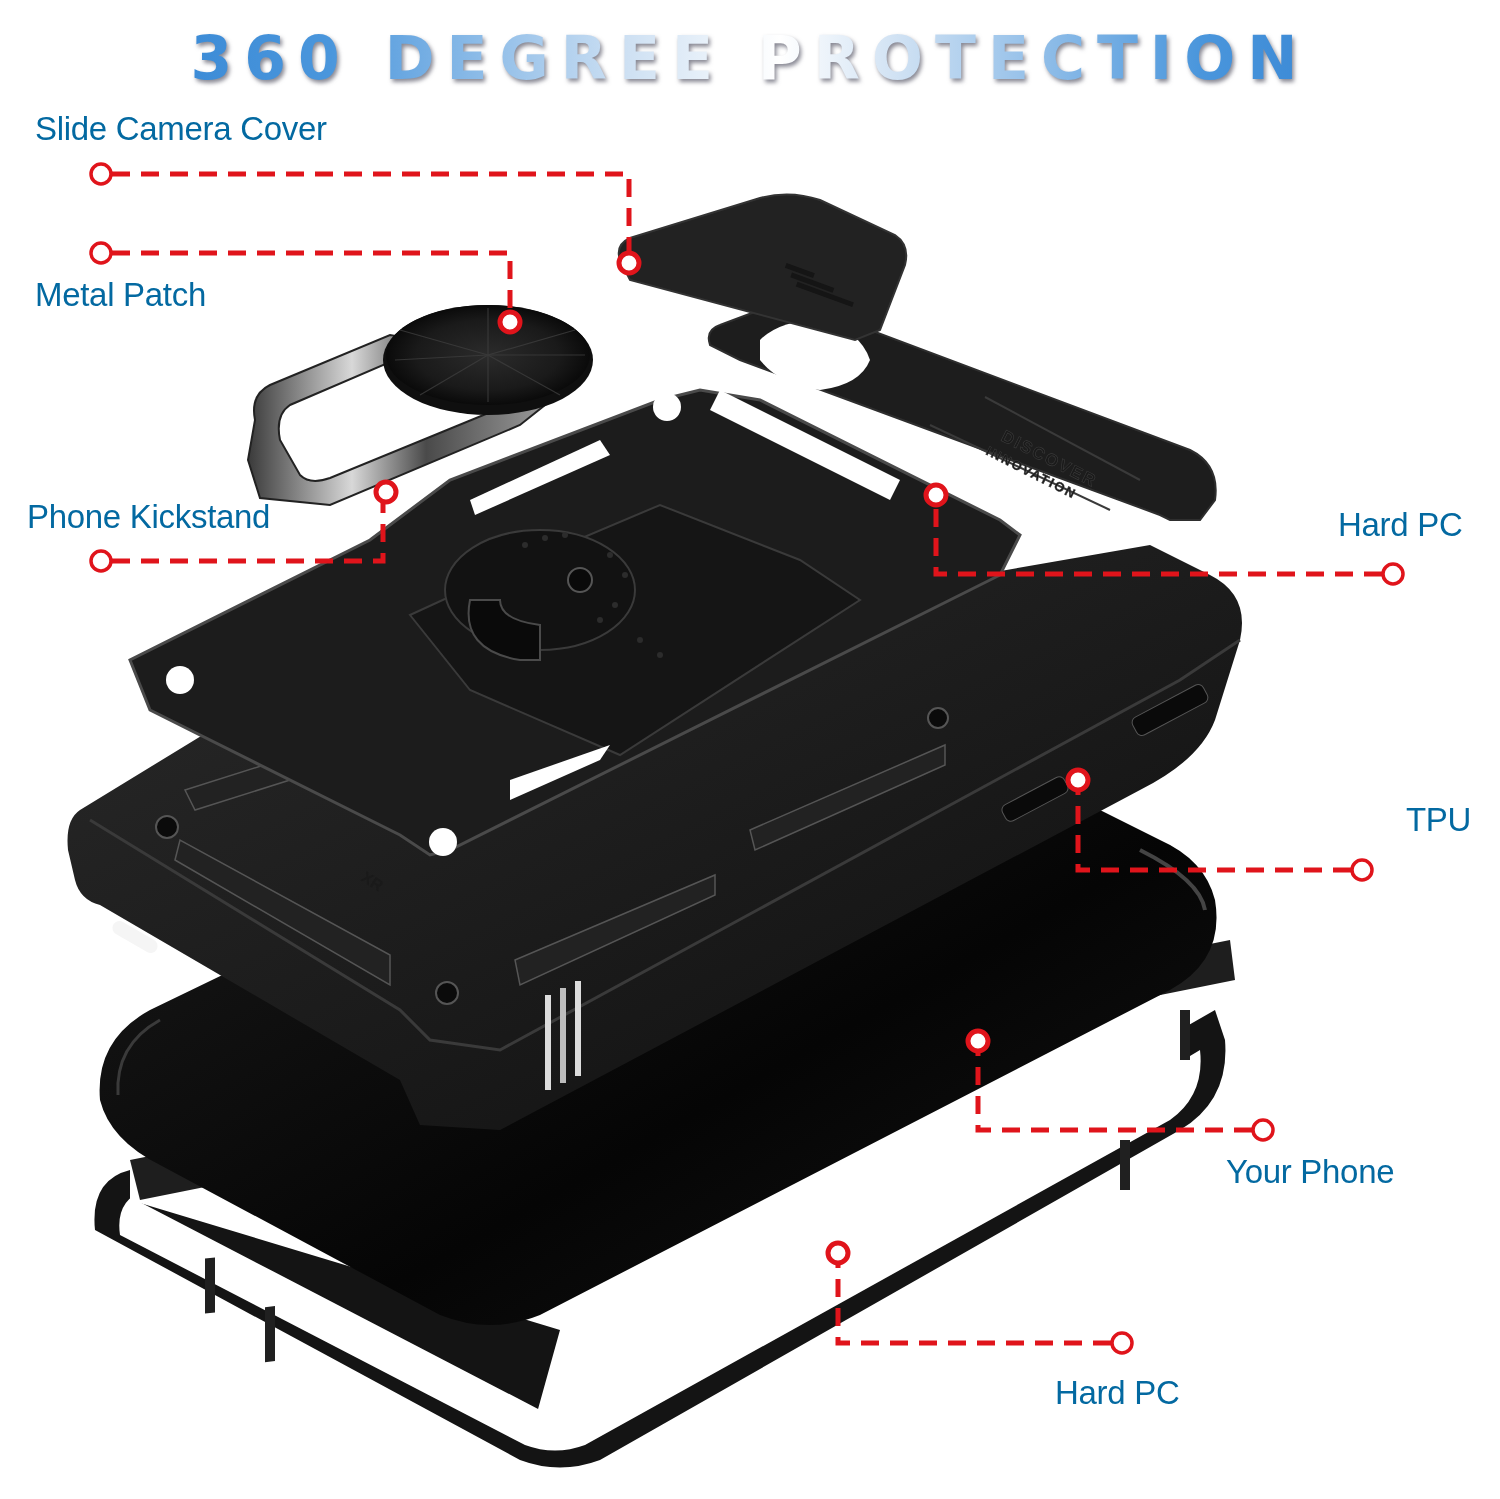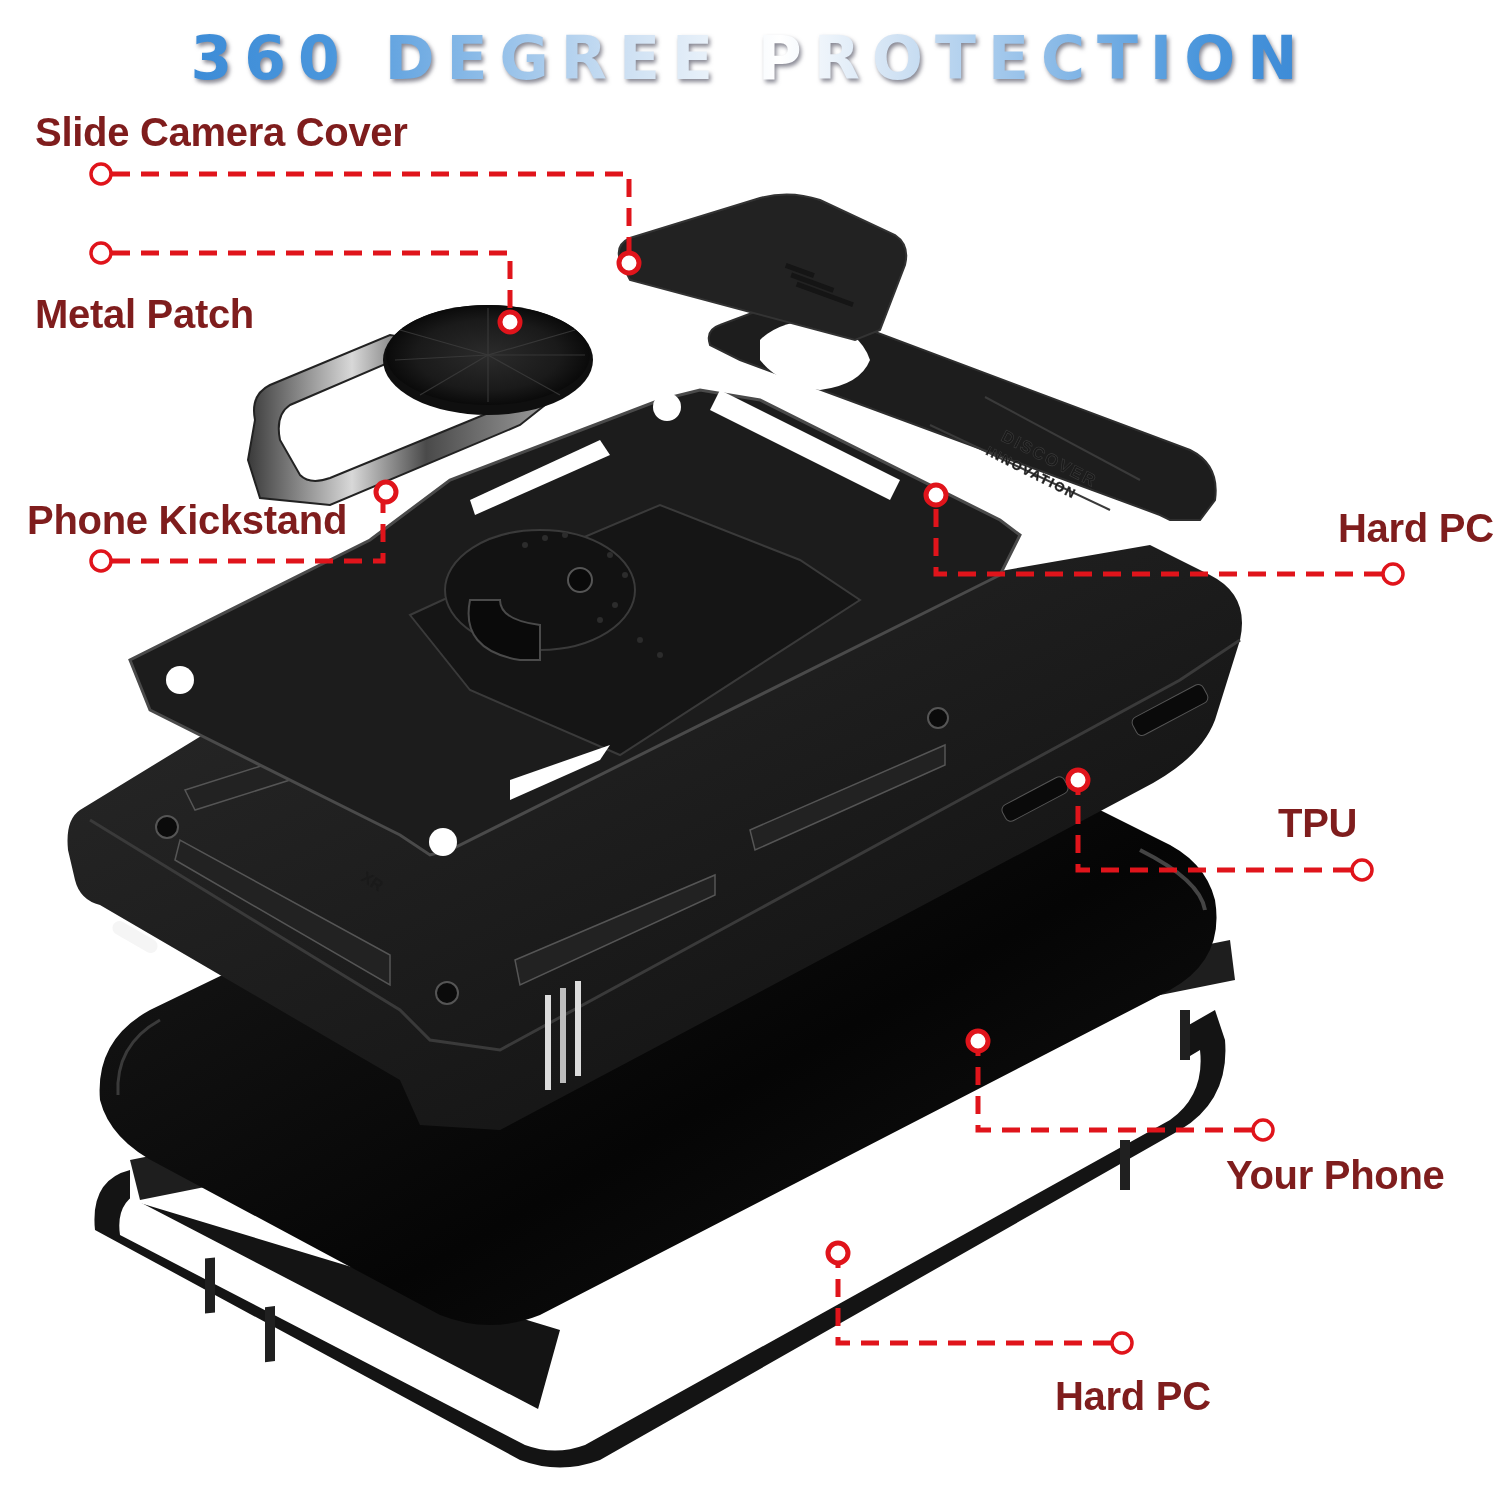--- a/index.html
+++ b/index.html
@@ -9,22 +9,22 @@
       position: absolute; left: 0; top: 18px; width: 1500px; height: 80px;
       text-align: center; font-family: "DejaVu Sans", sans-serif;
       font-weight: 900; font-size: 60px; letter-spacing: 12px; line-height: 80px;
       background: linear-gradient(90deg, #2a7ed0 0%, #4a96dc 22%, #cfe1f3 42%, #ffffff 52%, #cfe1f3 60%, #4a96dc 80%, #2576cc 100%);
       -webkit-background-clip: text; background-clip: text; color: transparent;
       text-shadow: none;
       filter: drop-shadow(2px 3px 2px rgba(40,40,60,0.55));
     }
     .scene { position: absolute; left: 0; top: 0; width: 1500px; height: 1499px; }
     .label {
-      position: absolute; font-family: "Liberation Sans", sans-serif; font-weight: 700;
-      font-size: 40px; color: #7f1d1d; white-space: nowrap; letter-spacing: -0.3px;
+      position: absolute; font-family: "Liberation Sans", sans-serif; font-weight: 400;
+      font-size: 33px; color: #0369a1; white-space: nowrap; letter-spacing: -0.3px;
     }
     .emboss { font-family: "Liberation Sans", sans-serif; font-weight: 700; fill: #1a1a1a; }
   </style>
 </head>
 <body>
 
 <div class="title">360 DEGREE PROTECTION</div>
 
 <svg class="scene" width="1500" height="1499" viewBox="0 0 1500 1499" xmlns="http://www.w3.org/2000/svg">
   <defs>
@@ -173,18 +173,18 @@
     <circle cx="510" cy="322" r="10"></circle>
     <circle cx="386" cy="492" r="10"></circle>
     <circle cx="936" cy="495" r="10"></circle>
     <circle cx="1078" cy="780" r="10"></circle>
     <circle cx="978" cy="1041" r="10"></circle>
     <circle cx="838" cy="1253" r="10"></circle>
   </g>
 </svg>
 
 <div class="label" style="left:35px; top:110px;">Slide Camera Cover</div>
-<div class="label" style="left:35px; top:292px;">Metal Patch</div>
+<div class="label" style="left:35px; top:276px;">Metal Patch</div>
 <div class="label" style="left:27px; top:498px;">Phone Kickstand</div>
 <div class="label" style="left:1338px; top:506px;">Hard PC</div>
-<div class="label" style="left:1278px; top:801px;">TPU</div>
+<div class="label" style="left:1406px; top:801px;">TPU</div>
 <div class="label" style="left:1178px; top:1153px;margin-left:48px;">Your Phone</div>
 <div class="label" style="left:1055px; top:1374px;">Hard PC</div>
 
 </body></html>

